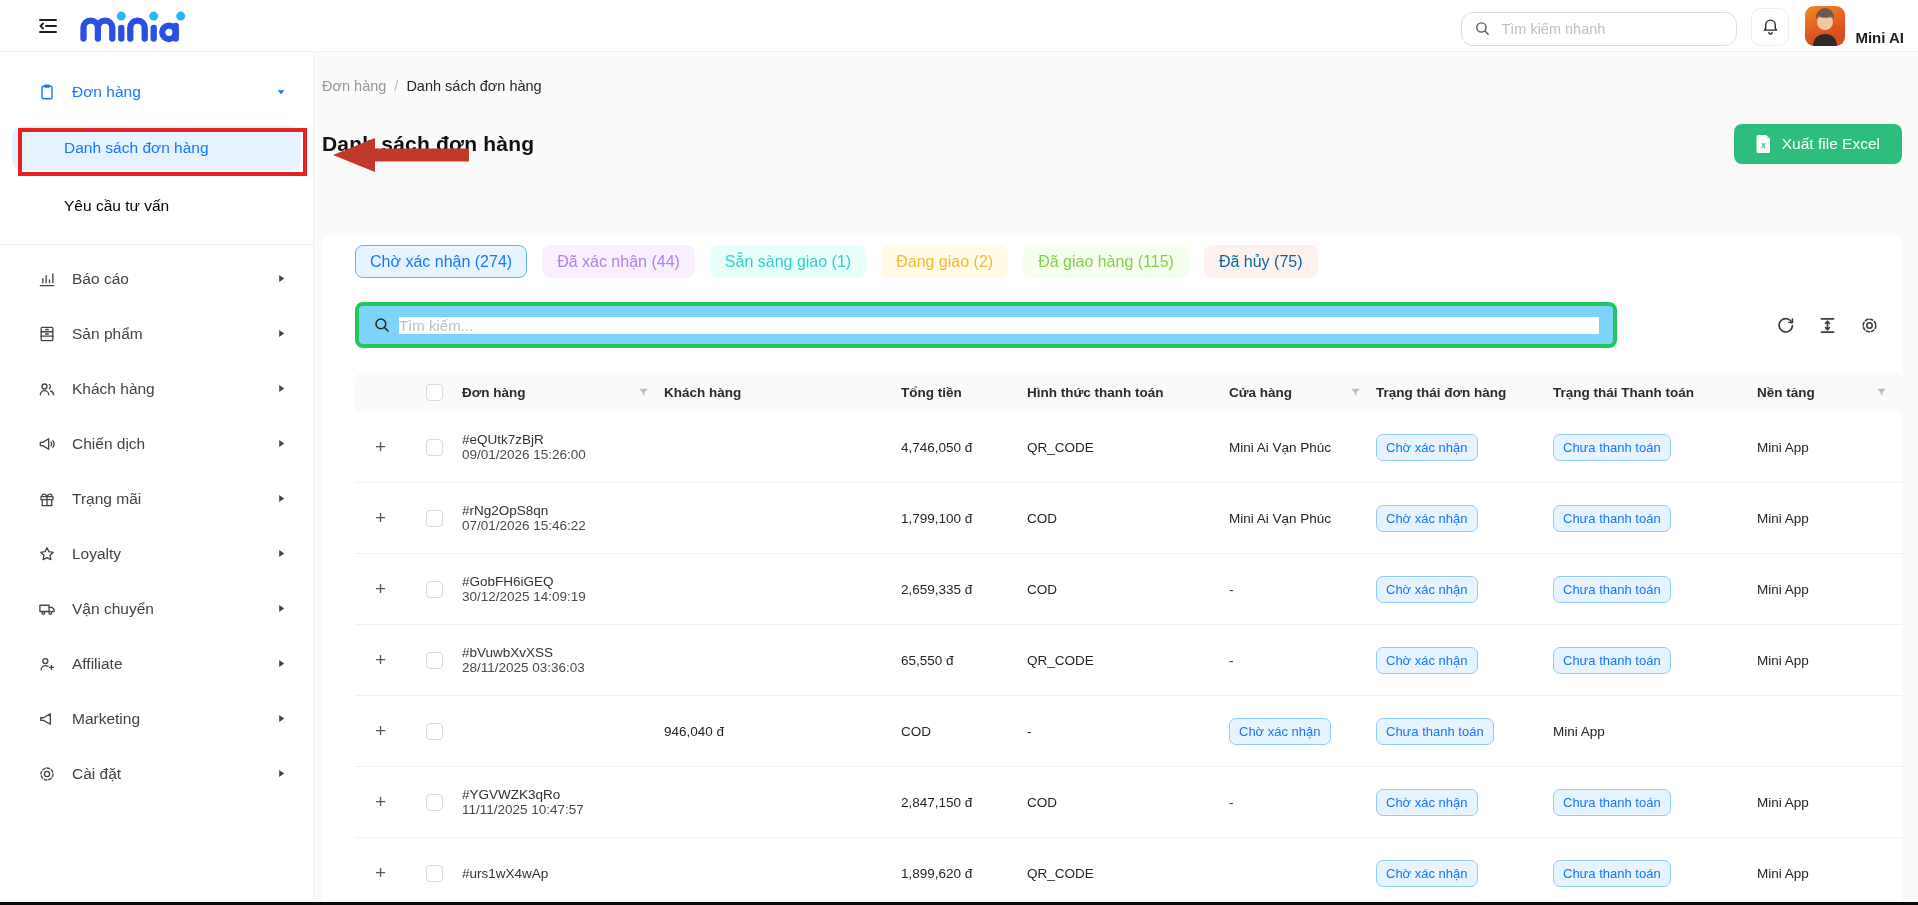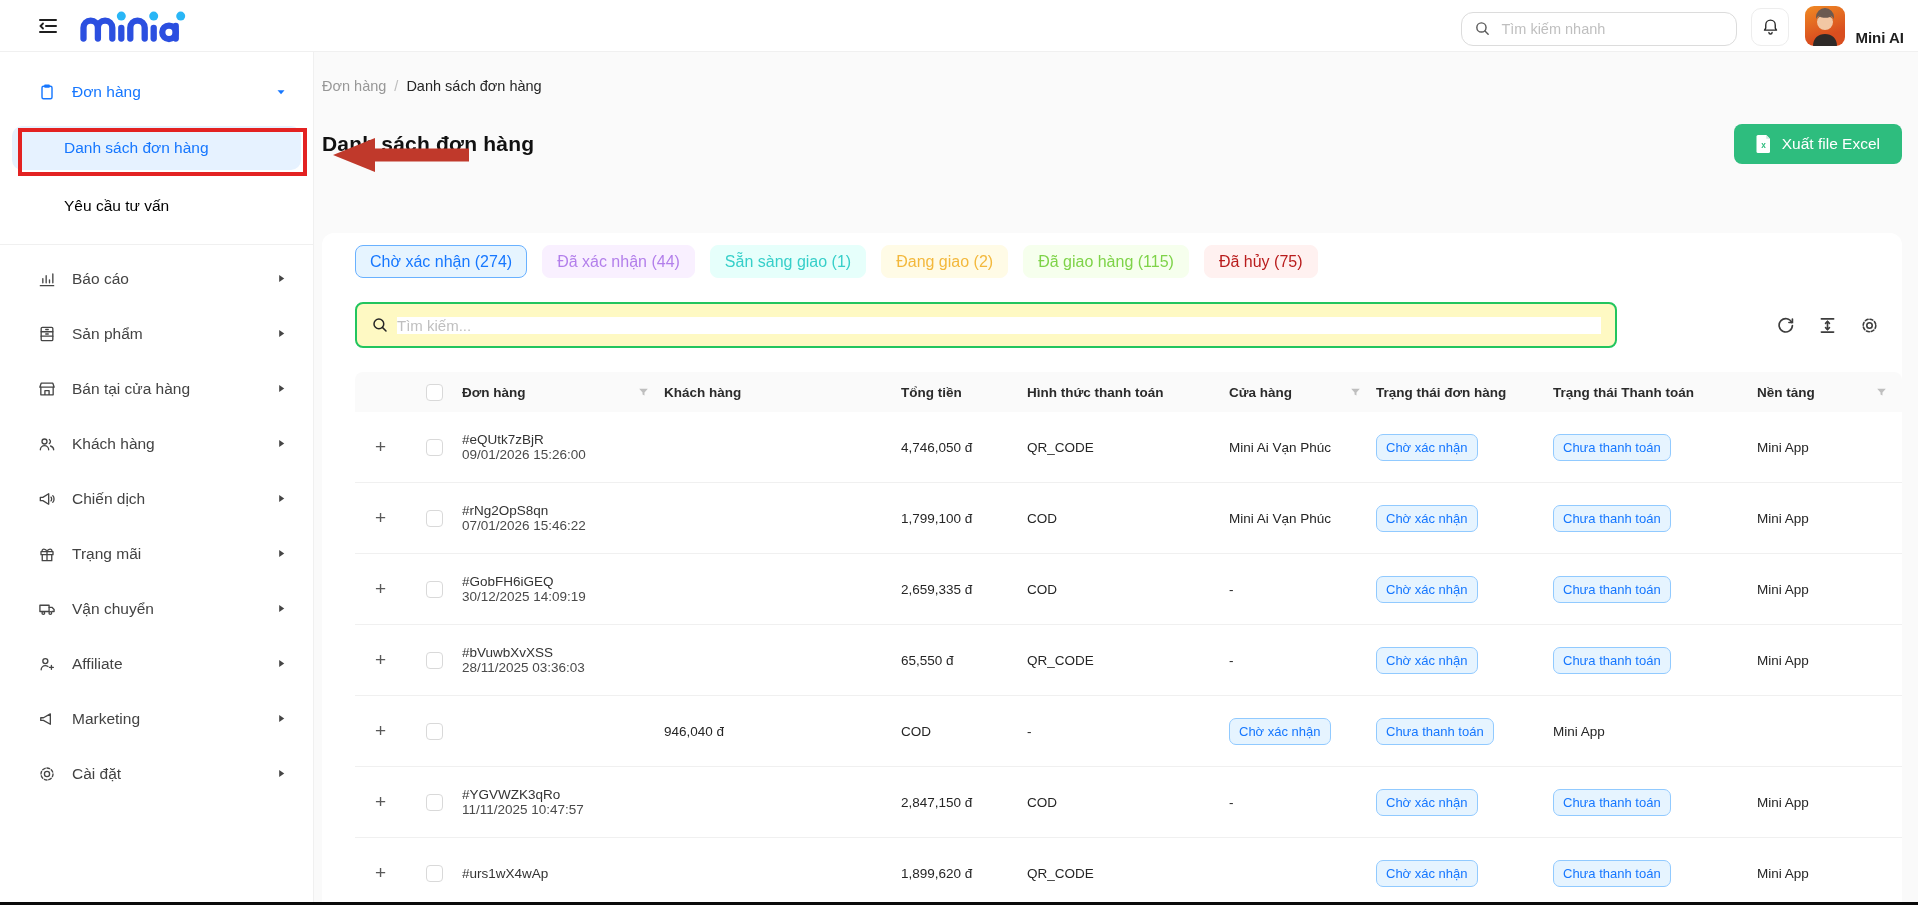--- a/index.html
+++ b/index.html
@@ -52,21 +52,21 @@
   .bc-current { color:#262626; }
   .title-row { display:flex; align-items:center; margin:30px 16px 0 8px; }
   .page-title { font-size:21px; font-weight:700; color:#111; letter-spacing:.2px; }
   .excel-btn { margin-left:auto; height:40px; background:#2ebd7e; border:none; border-radius:8px; color:#fff;
     font-size:15.5px; font-family:inherit; display:flex; align-items:center; gap:10px; padding:0 22px; cursor:pointer; }
   .card { position:absolute; left:8px; right:16px; top:181px; bottom:-40px; background:#fff; border-radius:12px; }
   .chips-row { display:flex; gap:15px; padding:12px 0 0 33px; }
   .chip { height:33px; display:flex; align-items:center; padding:0 14px; border-radius:8px; font-size:16px;
     cursor:pointer; border:1px solid transparent; white-space:nowrap; }
   .search-row { display:flex; align-items:center; margin:24px 22px 0 33px; }
-  .table-search { width:1262px; height:46px; border:2px solid #22c55e; border-radius:8px; background:#fef9c3;
+  .table-search { width:1262px; height:46px; border:4px solid #22c55e; border-radius:8px; background:#7dd3fc;
     display:flex; align-items:center; padding:0 14px; }
   .table-search input { border:none; outline:none; margin-left:8px; flex:1; font-size:15px; font-family:inherit; color:#262626; }
   .table-search input::placeholder { color:#bfbfbf; }
   .tool-icons { margin-left:auto; display:flex; gap:20px; align-items:center; color:#3d3d3d; }
   .tool-icons .ticon { width:22px; height:22px; cursor:pointer; display:flex; align-items:center; justify-content:center; }
   
   .table { margin:24px 0 0 33px; width:1547px; font-size:13.5px; }
   .tgrid { display:grid; grid-template-columns:51px 56px 202px 237px 126px 202px 147px 177px 204px 145px; align-items:center; }
   .thead { background:#fafafa; height:40px; border-radius:8px 8px 0 0; font-weight:700; color:#2b2b2b; }
   .th { display:flex; align-items:center; padding-right:14px; }
@@ -182,34 +182,20 @@
         <span class="side-label">Sản phẩm</span>
         <span class="caret">
           <svg width="11" height="11" viewBox="0 0 24 24" fill="currentColor">
             <polygon points="7,4.5 18,12 7,19.5"></polygon>
           </svg>
         </span>
       </div>
       <div class="side-item">
         <span class="side-icon">
           <svg width="20" height="20" viewBox="0 0 24 24" fill="none" stroke="currentColor" stroke-width="1.6" stroke-linecap="round" stroke-linejoin="round">
-            <path d="M5 5h14l1.6 4.8H3.4L5 5Z"></path>
-            <path d="M4.6 9.8V19h14.8V9.8M9.5 19v-5h5v5"></path>
-          </svg>
-        </span>
-        <span class="side-label">Bán tại cửa hàng</span>
-        <span class="caret">
-          <svg width="11" height="11" viewBox="0 0 24 24" fill="currentColor">
-            <polygon points="7,4.5 18,12 7,19.5"></polygon>
-          </svg>
-        </span>
-      </div>
-      <div class="side-item">
-        <span class="side-icon">
-          <svg width="20" height="20" viewBox="0 0 24 24" fill="none" stroke="currentColor" stroke-width="1.6" stroke-linecap="round" stroke-linejoin="round">
             <circle cx="9" cy="9" r="3"></circle>
             <path d="M4 19c0-2.8 2.2-5 5-5s5 2.2 5 5"></path>
             <path d="M14.8 6.6a3 3 0 0 1 0 5M16.3 14.4c2.1.7 3.7 2.5 3.7 4.6"></path>
           </svg>
         </span>
         <span class="side-label">Khách hàng</span>
         <span class="caret">
           <svg width="11" height="11" viewBox="0 0 24 24" fill="currentColor">
             <polygon points="7,4.5 18,12 7,19.5"></polygon>
           </svg>
@@ -230,20 +216,33 @@
         </span>
       </div>
       <div class="side-item">
         <span class="side-icon">
           <svg width="20" height="20" viewBox="0 0 24 24" fill="none" stroke="currentColor" stroke-width="1.6" stroke-linecap="round" stroke-linejoin="round">
             <path d="M4.8 9.2h14.4v3.6H4.8zM6.3 12.8h11.4V20H6.3zM12 9.2V20"></path>
             <path d="M12 9.2c-1.4-4-6.4-4-5.9-.4M12 9.2c1.4-4 6.4-4 5.9-.4"></path>
           </svg>
         </span>
         <span class="side-label">Trạng mãi</span>
+        <span class="caret">
+          <svg width="11" height="11" viewBox="0 0 24 24" fill="currentColor">
+            <polygon points="7,4.5 18,12 7,19.5"></polygon>
+          </svg>
+        </span>
+      </div>
+      <div class="side-item">
+        <span class="side-icon">
+          <svg width="20" height="20" viewBox="0 0 24 24" fill="none" stroke="currentColor" stroke-width="1.6" stroke-linecap="round" stroke-linejoin="round">
+            <path d="m12 4.5 2.3 4.7 5.2.8-3.8 3.6.9 5.1-4.6-2.4-4.6 2.4.9-5.1L4.5 10l5.2-.8L12 4.5Z"></path>
+          </svg>
+        </span>
+        <span class="side-label">Loyalty</span>
         <span class="caret">
           <svg width="11" height="11" viewBox="0 0 24 24" fill="currentColor">
             <polygon points="7,4.5 18,12 7,19.5"></polygon>
           </svg>
         </span>
       </div>
       <div class="side-item">
         <span class="side-icon">
           <svg width="20" height="20" viewBox="0 0 24 24" fill="none" stroke="currentColor" stroke-width="1.6" stroke-linecap="round" stroke-linejoin="round">
             <rect x="3.5" y="7.5" width="11" height="7.5"></rect>
@@ -330,21 +329,21 @@
     </button>
   </div>
 
   <div class="card">
     <div class="chips-row" id="chips-row">
         <div class="chip" style="background: rgb(230, 244, 255); color: rgb(22, 119, 255); border-color: rgb(105, 177, 255);">Chờ xác nhận (274)</div>
         <div class="chip" style="background: rgb(249, 240, 255); color: rgb(179, 127, 235); border-color: rgb(249, 240, 255);">Đã xác nhận (44)</div>
         <div class="chip" style="background: rgb(230, 255, 251); color: rgb(54, 207, 201); border-color: rgb(230, 255, 251);">Sẵn sàng giao (1)</div>
         <div class="chip" style="background: rgb(255, 251, 230); color: rgb(243, 184, 60); border-color: rgb(255, 251, 230);">Đang giao (2)</div>
         <div class="chip" style="background: rgb(246, 255, 237); color: rgb(126, 211, 72); border-color: rgb(246, 255, 237);">Đã giao hàng (115)</div>
-        <div class="chip" style="background: rgb(255, 241, 240); color: #b91c1c; border-color: rgb(255, 241, 240);">Đã hủy (75)</div>
+        <div class="chip" style="background: rgb(255, 241, 240); color: #0369a1; border-color: rgb(255, 241, 240);">Đã hủy (75)</div>
       </div>
 
     <div class="search-row">
       <div class="table-search">
         <svg width="18" height="18" viewBox="0 0 24 24" fill="none" stroke="#262626" stroke-width="2" stroke-linecap="round">
           <circle cx="10.5" cy="10.5" r="6.5"></circle>
             <path d="m15.5 15.5 4.5 4.5"></path>
         </svg>
         <input type="text" placeholder="Tìm kiếm..." style="">
       </div>

